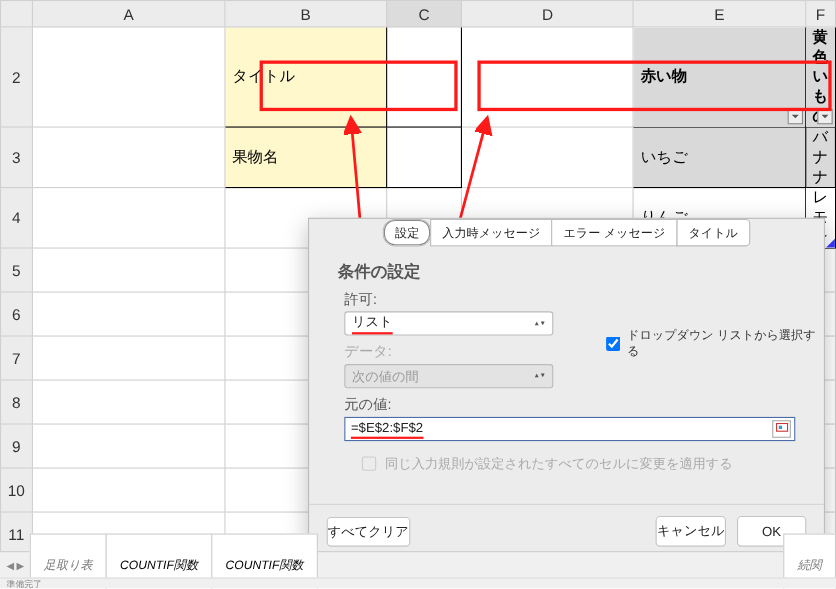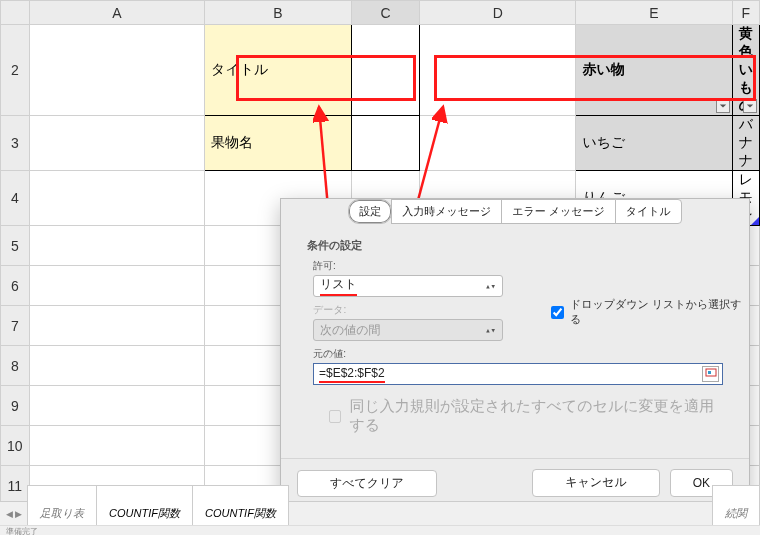--- a/index.html
+++ b/index.html
@@ -103,22 +103,22 @@
     padding:4px 10px;
     font-size:11px;
     margin-left:-1px;
     color:#222;
   }
   .tabbar .tab:first-child { border-radius:4px 0 0 4px; margin-left:0;}
   .tabbar .tab:last-child  { border-radius:0 4px 4px 0; }
   .tabbar .tab.active { background:#fff; font-weight:500; box-shadow:inset 0 0 0 1px #8a8a8a;border-radius:11px;}
 
   .dlg-body { padding:4px 26px 0 26px; }
-  .section-label { font-size:11px; font-weight:bold; margin-bottom:6px; color:#555;}
-  .field-label { font-size:10px; color:#555; margin:6px 0 2px 6px;}
+  .section-label { font-size:15px; font-weight:bold; margin-bottom:6px; color:#555;}
+  .field-label { font-size:13px; color:#555; margin:6px 0 2px 6px;}
   .field-label.disabled { color:#aaa;}
   .select {
     width:190px; height:22px;
     background:#fff; border:1px solid #bbb; border-radius:3px;
     padding:0 6px; display:flex; align-items:center; justify-content:space-between;
     font-size:12px;
     margin-left:6px;
     font-family:Liberation Mono, monospace;
   }
   .select.disabled { background:#e3e3e3; color:#999; }
@@ -132,31 +132,31 @@
   }
   .range-btn {
     position:absolute; right:3px; top:2px;
     width:17px; height:16px; border:1px solid #aaa;
     display:flex;align-items:center;justify-content:center;background:#fff;
   }
   .range-btn svg{width:12px;height:12px;}
   .checks { position:absolute; left:270px; top:98px; font-size:11px; color:#333;}
   .checks .row { display:flex; align-items:center; gap:6px; margin-bottom:10px;}
   .checks .row input { width:13px;height:13px; }
-  .apply-row { padding:12px 0 0 22px; color:#aaa; font-size:15px; display:flex; align-items:center; gap:8px;}
+  .apply-row { padding:12px 0 0 22px; color:#aaa; font-size:12px; display:flex; align-items:center; gap:8px;}
   .apply-row .cb { width:13px;height:13px;border:1px solid #ccc;border-radius:2px;display:inline-block;}
   .dlg-footer {
     position:absolute; left:0; bottom:0;
     width:100%; padding:10px 16px;
     display:flex; justify-content:space-between; align-items:center;
     border-top:1px solid #d5d5d5;
   }
   .btn {
     background:#fff; border:1px solid #c4c4c4; border-radius:4px;
-    padding:4px 32px; font-size:12px; color:#222;
+    padding:4px 0; font-size:12px; color:#222;
   }
   .btn.primary { padding:6px 22px; }
 
   
   .sheet-tabs {
     position:absolute; left:0; bottom:10px; height:24px;
     display:flex; align-items:center; gap:0;
     background:#f0f0f0; width:100%;
     border-top:1px solid #ccc;
     font-size:11px;

